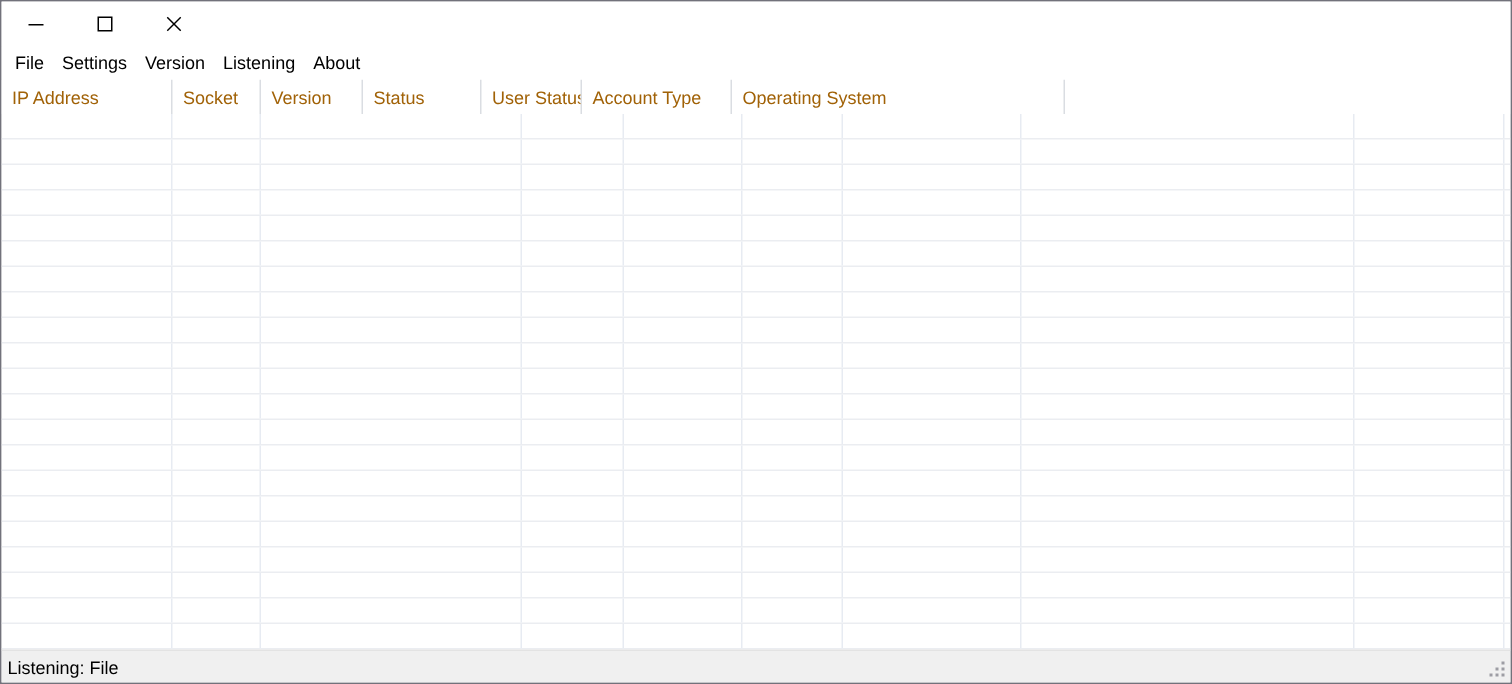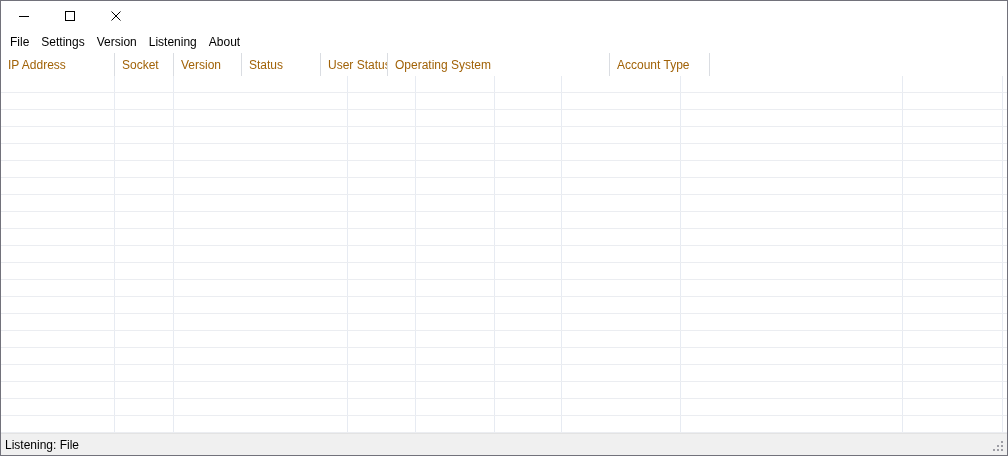--- a/index.html
+++ b/index.html
@@ -124,22 +124,22 @@
       <div class="menu-item">About</div>
     </div>
 
   <div class="listview">
     <div class="lv-header" id="lv-header">
         <div class="h-cell" style="width: 114px;">IP Address</div>
         <div class="h-cell" style="width: 59px;">Socket</div>
         <div class="h-cell" style="width: 68px;">Version</div>
         <div class="h-cell" style="width: 79px;">Status</div>
         <div class="h-cell" style="width: 67px;">User Status</div>
+        <div class="h-cell" style="width: 100px;">Account Type</div>
         <div class="h-cell" style="width: 222px;">Operating System</div>
-        <div class="h-cell" style="width: 100px;">Account Type</div>
       </div>
     <div class="lv-body" id="lv-body">
         <div class="lv-row">
           <div class="lv-cell" style="width: 114px;"></div>
           <div class="lv-cell" style="width: 59px;"></div>
           <div class="lv-cell" style="width: 174px;"></div>
           <div class="lv-cell" style="width: 68px;"></div>
           <div class="lv-cell" style="width: 79px;"></div>
           <div class="lv-cell" style="width: 67px;"></div>
           <div class="lv-cell" style="width: 119px;"></div>

